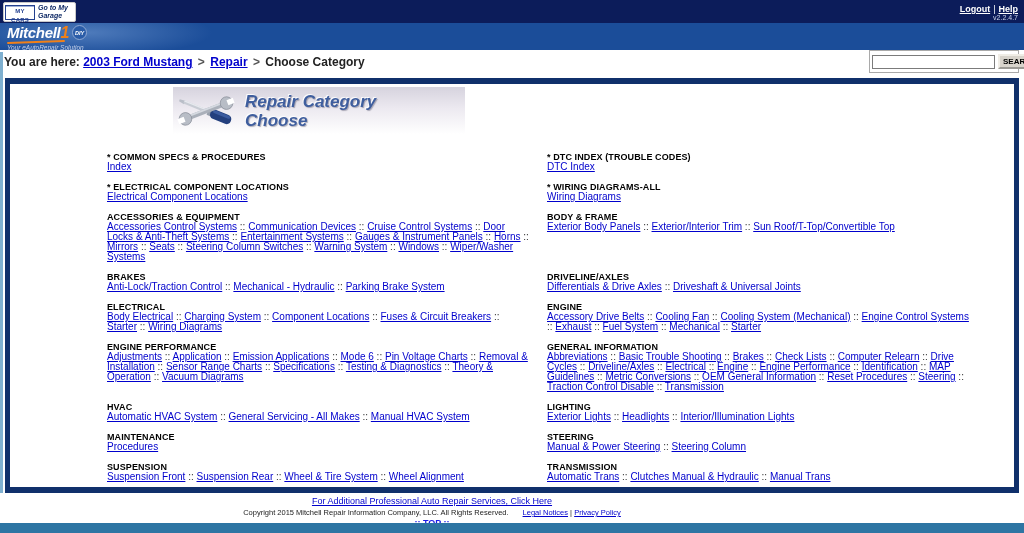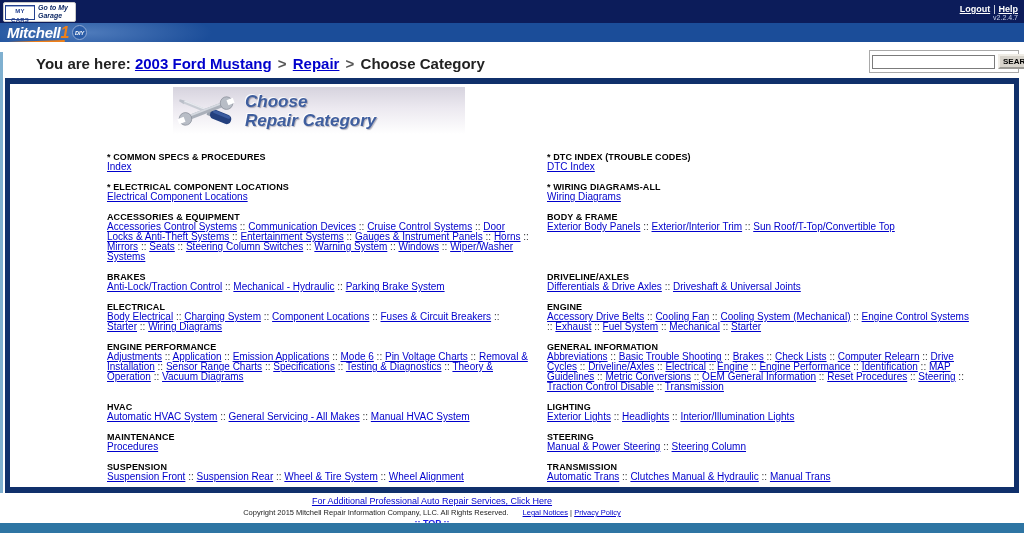--- a/index.html
+++ b/index.html
@@ -16,35 +16,35 @@
            display:flex; flex-direction:column; }
   .plate-strip { height:4px; background:#dbe3f4; border-bottom:1px solid #9fb0d8; }
   .plate-text { font-size:6px; font-weight:bold; color:#23408f; text-align:center; line-height:9px; letter-spacing:.2px; }
   .garage-label { font-size:7px; font-style:italic; font-weight:bold; color:#0f2a66; line-height:8px; width:34px; }
   .logout-help { position:absolute; right:6px; top:4px; font-size:9px; font-weight:bold; color:#fff; }
   .logout-help a { color:#fff; text-decoration:underline; cursor:pointer; }
   .logout-help .div { padding:0 3px; font-weight:normal; }
   .version { position:absolute; right:6px; top:14px; font-size:7px; color:#cdd5ea; }
 
   
-  .logobar { position:absolute; left:0; top:23px; width:1024px; height:19px; background:#1b4d99; overflow:hidden; }
+  .logobar { position:absolute; left:0; top:23px; width:1024px; height:27px; background:#1b4d99; overflow:hidden; }
   .logobar::before { content:""; position:absolute; left:-30px; top:-12px; width:260px; height:48px;
                      background:radial-gradient(ellipse at 45% 45%, rgba(120,160,215,.55), rgba(120,160,215,0) 62%); }
   .logo { position:absolute; left:7px; top:1px; }
   .logo-text { font-size:15px; font-weight:bold; font-style:italic; color:#fff; letter-spacing:-.3px; }
   .logo-one { color:#f08019; font-size:16px; }
   .logo-swoosh { width:58px; height:2px; background:#f08019; border-radius:2px; transform:rotate(-2deg); margin-top:-1px; }
   .tagline { font-size:6.5px; font-style:italic; color:#c3cfe8; margin-top:1px; }
   .diy-badge { position:absolute; left:72px; top:2px; width:15px; height:15px; border-radius:50%;
                background:#2a5ca8; border:1px solid #8fa8d2; color:#fff; font-size:5.5px; font-weight:bold;
                font-style:italic; display:flex; align-items:center; justify-content:center; }
 
   
   .crumbbar { position:absolute; left:0; top:52px; width:1024px; height:26px; background:#fff; }
-  .crumb { position:absolute; left:4px; top:3px; font-size:15px; color:#222;margin-left:32px; }
+  .crumb { position:absolute; left:4px; top:3px; font-size:12px; color:#222; }
   .crumb .label { font-weight:bold; color:#222; }
   .crumb a { color:#0000cc; font-weight:bold; text-decoration:underline; cursor:pointer; }
   .crumb .sep { color:#555; font-weight:bold; padding:0 2px; }
   .crumb .current { font-weight:bold; color:#222; }
   .left-accent { position:absolute; left:0; top:52px; width:3px; height:441px; background:#7fb0d0; }
 
   
   .searchbox { position:absolute; right:5px; top:50px; width:150px; height:23px; background:#fff;
                border:1px solid #a9a9a9; display:flex; align-items:center; padding:0 2px; gap:3px; }
   .searchbox input { flex:1; height:14px; border:1px solid #7b7b7b; font-size:9px; padding:0 2px;
@@ -146,22 +146,22 @@
           <rect x="10" y="20.4" width="44" height="2" rx="1" fill="#d5d9e0"></rect>
           <circle cx="9" cy="23" r="6.6" fill="#b8bdc6"></circle>
           <circle cx="9" cy="23" r="6.6" fill="none" stroke="#888e99" stroke-width="0.7"></circle>
           <rect x="1" y="20.2" width="7" height="5.6" fill="#ffffff"></rect>
           <circle cx="55" cy="23" r="6.6" fill="#b8bdc6"></circle>
           <circle cx="55" cy="23" r="6.6" fill="none" stroke="#888e99" stroke-width="0.7"></circle>
           <rect x="56" y="20.2" width="7" height="5.6" fill="#ffffff"></rect>
         </g>
       </svg>
       <div class="hero-title">
+        <div>Repair Category</div>
         <div>Choose</div>
-        <div>Repair Category</div>
       </div>
     </div>
     <div class="category-grid">
         <div class="cat-cell">
           <div class="cat-sec">
             <div class="cat-title">* COMMON SPECS &amp; PROCEDURES</div>
             <div class="cat-links"><a>Index</a></div>
           </div>
         </div>
         <div class="cat-cell">

